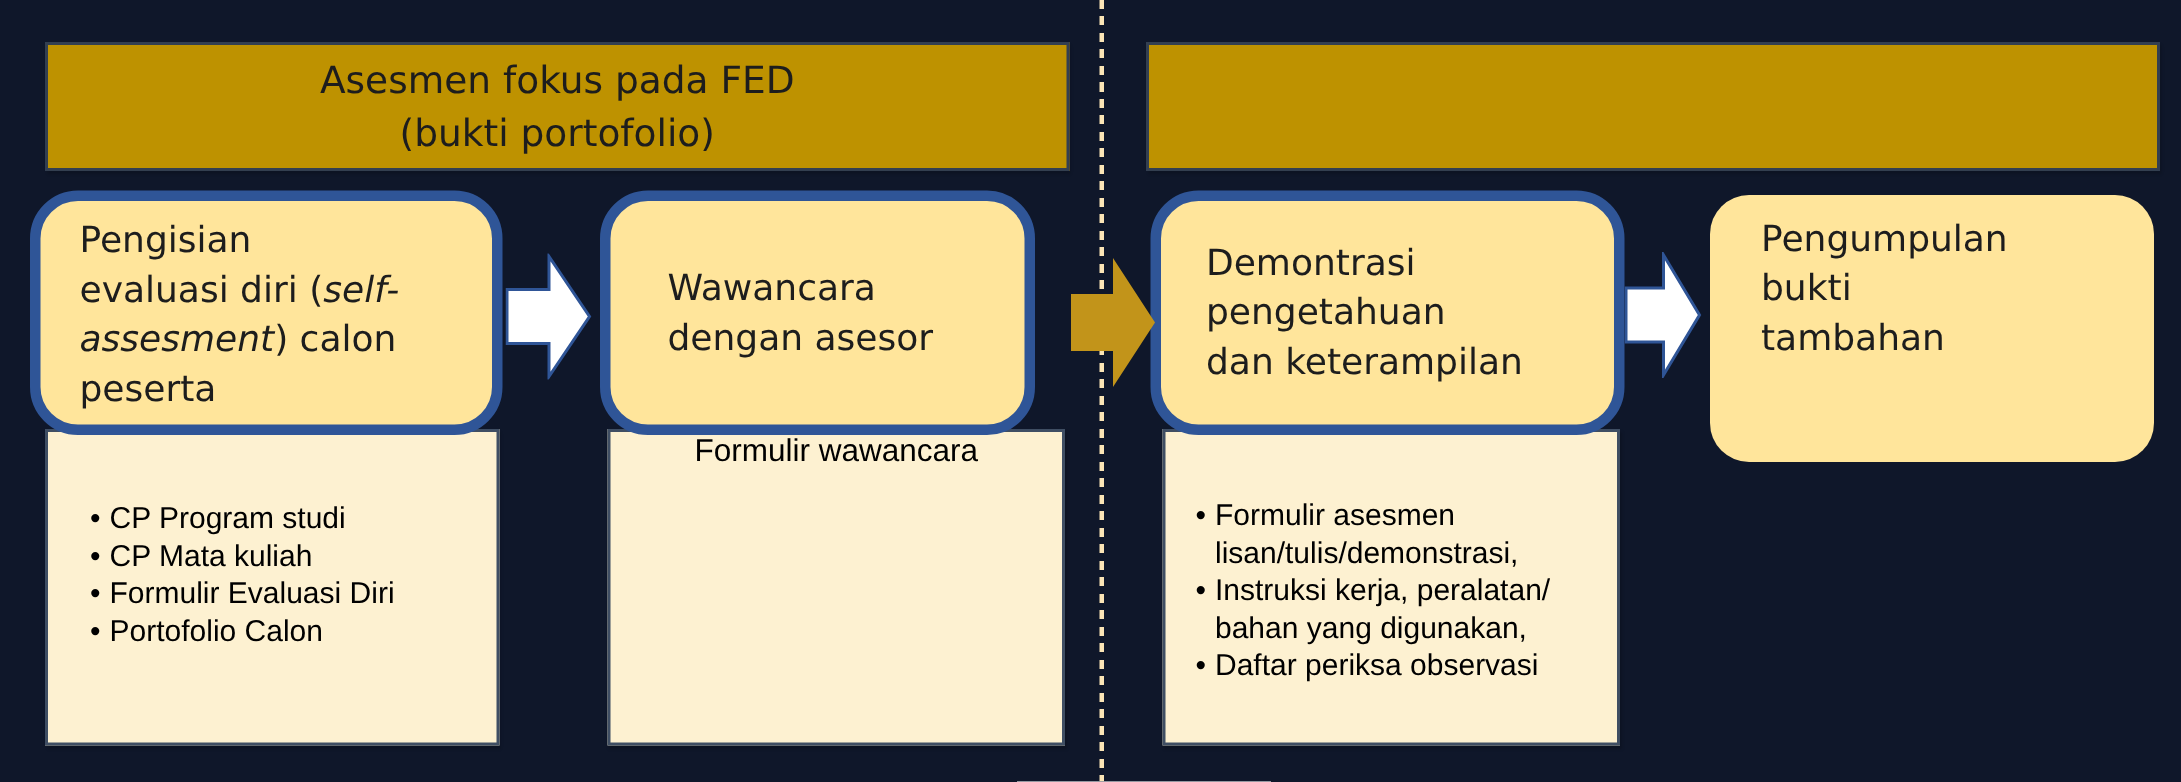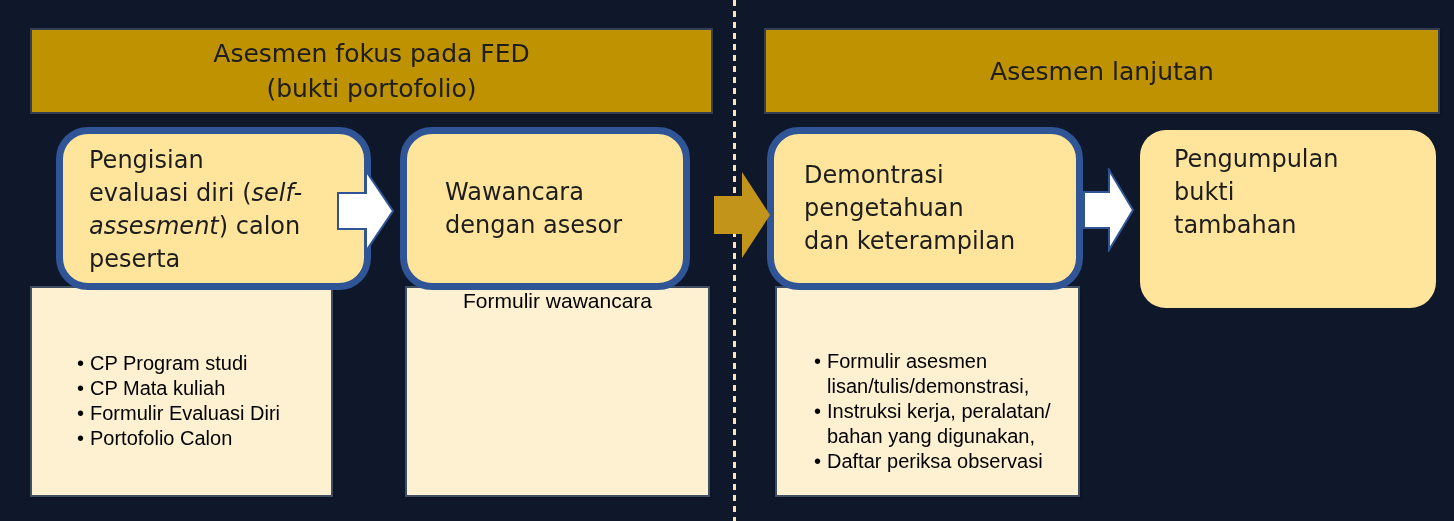--- a/index.html
+++ b/index.html
@@ -30,32 +30,32 @@
   .panel {
     position:absolute; top:286px; height:211px; box-sizing:border-box; z-index:1;
     background:var(--panel-fill); border:2px solid var(--panel-border);
     font-family:"Liberation Sans", sans-serif; font-size:20px; line-height:25px; color:#000;
     box-shadow:1px 2px 2px rgba(0,0,0,0.18);
   }
   .panel1 { left:30px;  width:303px; padding:46px 6px 0 26px; }
   .panel2 { left:405px; width:305px; display:flex; align-items:flex-start; justify-content:center; font-size:21px; }
   .panel3 { left:775px; width:305px; padding:44px 4px 16px 18px; }
 
-  ul.details { margin:17px; padding:0; list-style:none; }
+  ul.details { margin:0; padding:0; list-style:none; }
   .details li { position:relative; padding-left:15px; white-space:pre-line; }
   .details li::before { content:"\2022"; position:absolute; left:2px; }
 
   
   .rbox {
     position:absolute; top:127px; height:163px; box-sizing:border-box; z-index:2;
     background:var(--box-fill); border:7px solid var(--box-border); border-radius:32px;
     font-size:24px; line-height:33px; color:var(--text-dark);
   }
   .rbox .title { white-space:pre-line; }
-  .rbox1 { left:20px;  width:315px; padding:10px 3px 0 26px;margin-left:36px; }
+  .rbox1 { left:20px;  width:315px; padding:10px 3px 0 26px; }
   .rbox2 { left:400px; width:290px; display:flex; align-items:center; padding-left:38px; }
   .rbox3 { left:767px; width:316px; display:flex; align-items:center; padding-left:30px; }
   .it { font-style:italic; }
 
   
   .box4 {
     position:absolute; left:1140px; top:130px; width:296px; height:178px; box-sizing:border-box;
     background:var(--box-fill); border-radius:26px; z-index:2;
     font-size:24px; line-height:33px; color:var(--text-dark);
     padding:13px 4px 0 34px; white-space:pre-line;
@@ -72,21 +72,20 @@
 <div class="canvas">
 
   <div class="divider"></div>
 
   <div class="hdr hdr1">
     <div>Asesmen fokus pada FED</div>
     <div>(bukti portofolio)</div>
   </div>
 
   <div class="hdr hdr2">
-    <div>Asesmen lanjutan</div>
   </div>
 
   <div class="rbox rbox1">
     <div class="title"><span>Pengisian
 evaluasi diri (</span><span class="it">self-assesment</span><span>) calon
 peserta</span></div>
   </div>
 
   <div class="panel panel1">
     <ul class="details">

